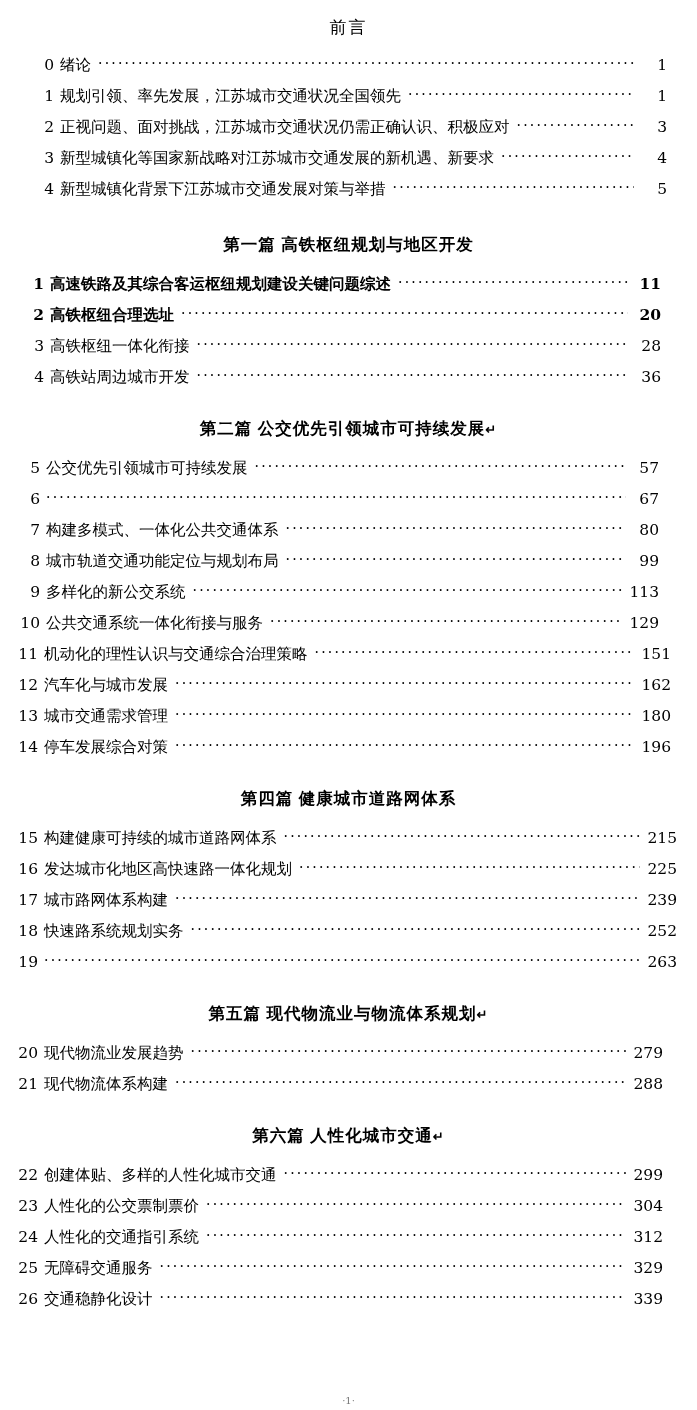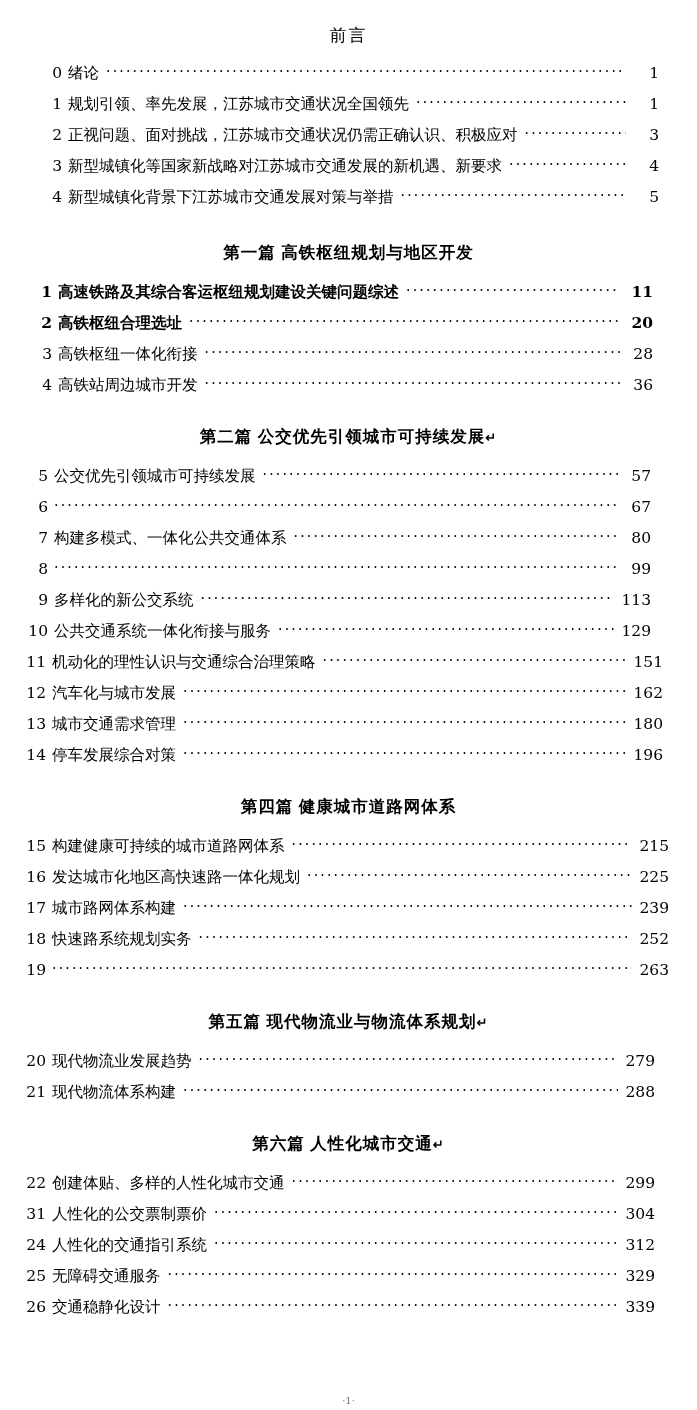--- a/index.html
+++ b/index.html
@@ -13,21 +13,21 @@
     font-family: "DejaVu Sans", "Liberation Sans", sans-serif;
     color: #000000;
     position: relative;
     overflow: hidden;
   }
   .page {
     width: 697px;
     height: 1410px;
     position: relative;
     box-sizing: border-box;
-    padding: 16px;
+    padding: 8px;
   }
   .doc-title {
     text-align: center;
     font-size: 17px;
     letter-spacing: 2px;
     padding-top: 8px;
     padding-bottom: 10px;
     font-family: "DejaVu Serif", "Liberation Serif", serif;
   }
   .section-head {
@@ -208,20 +208,21 @@
           <span class="page-no">67</span>
         </div>
         <div class="entry">
           <span class="num">7</span>
           <span class="label">构建多模式、一体化公共交通体系</span>
           <span class="leader"></span>
           <span class="page-no">80</span>
         </div>
         <div class="entry">
           <span class="num">8</span>
+          <span class="label">城市轨道交通功能定位与规划布局</span>
           <span class="leader"></span>
           <span class="page-no">99</span>
         </div>
         <div class="entry">
           <span class="num">9</span>
           <span class="label">多样化的新公交系统</span>
           <span class="leader"></span>
           <span class="page-no">113</span>
         </div>
         <div class="entry">
@@ -306,21 +307,21 @@
       </div>
       <div class="section-head"><span>第六篇  人性化城市交通</span><span class="pilcrow">↵</span></div>
       <div class="entries block-p6">
         <div class="entry">
           <span class="num">22</span>
           <span class="label">创建体贴、多样的人性化城市交通</span>
           <span class="leader"></span>
           <span class="page-no">299</span>
         </div>
         <div class="entry">
-          <span class="num">31</span>
+          <span class="num">23</span>
           <span class="label">人性化的公交票制票价</span>
           <span class="leader"></span>
           <span class="page-no">304</span>
         </div>
         <div class="entry">
           <span class="num">24</span>
           <span class="label">人性化的交通指引系统</span>
           <span class="leader"></span>
           <span class="page-no">312</span>
         </div>

